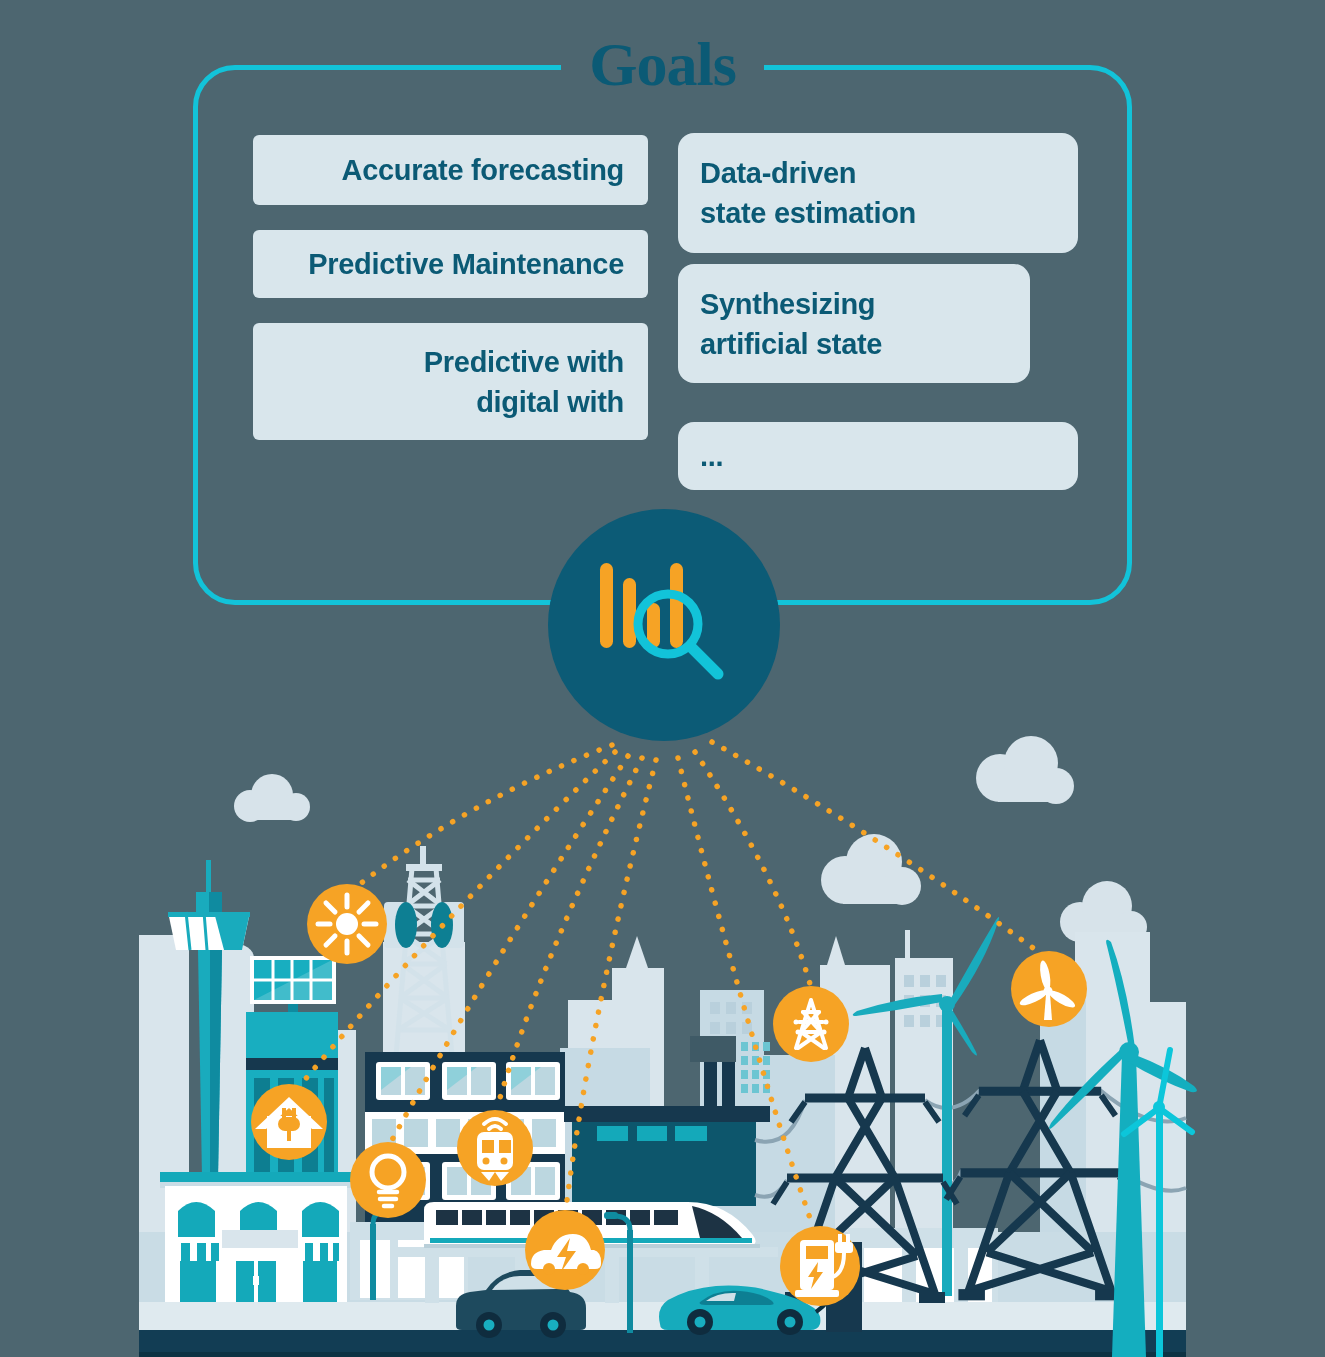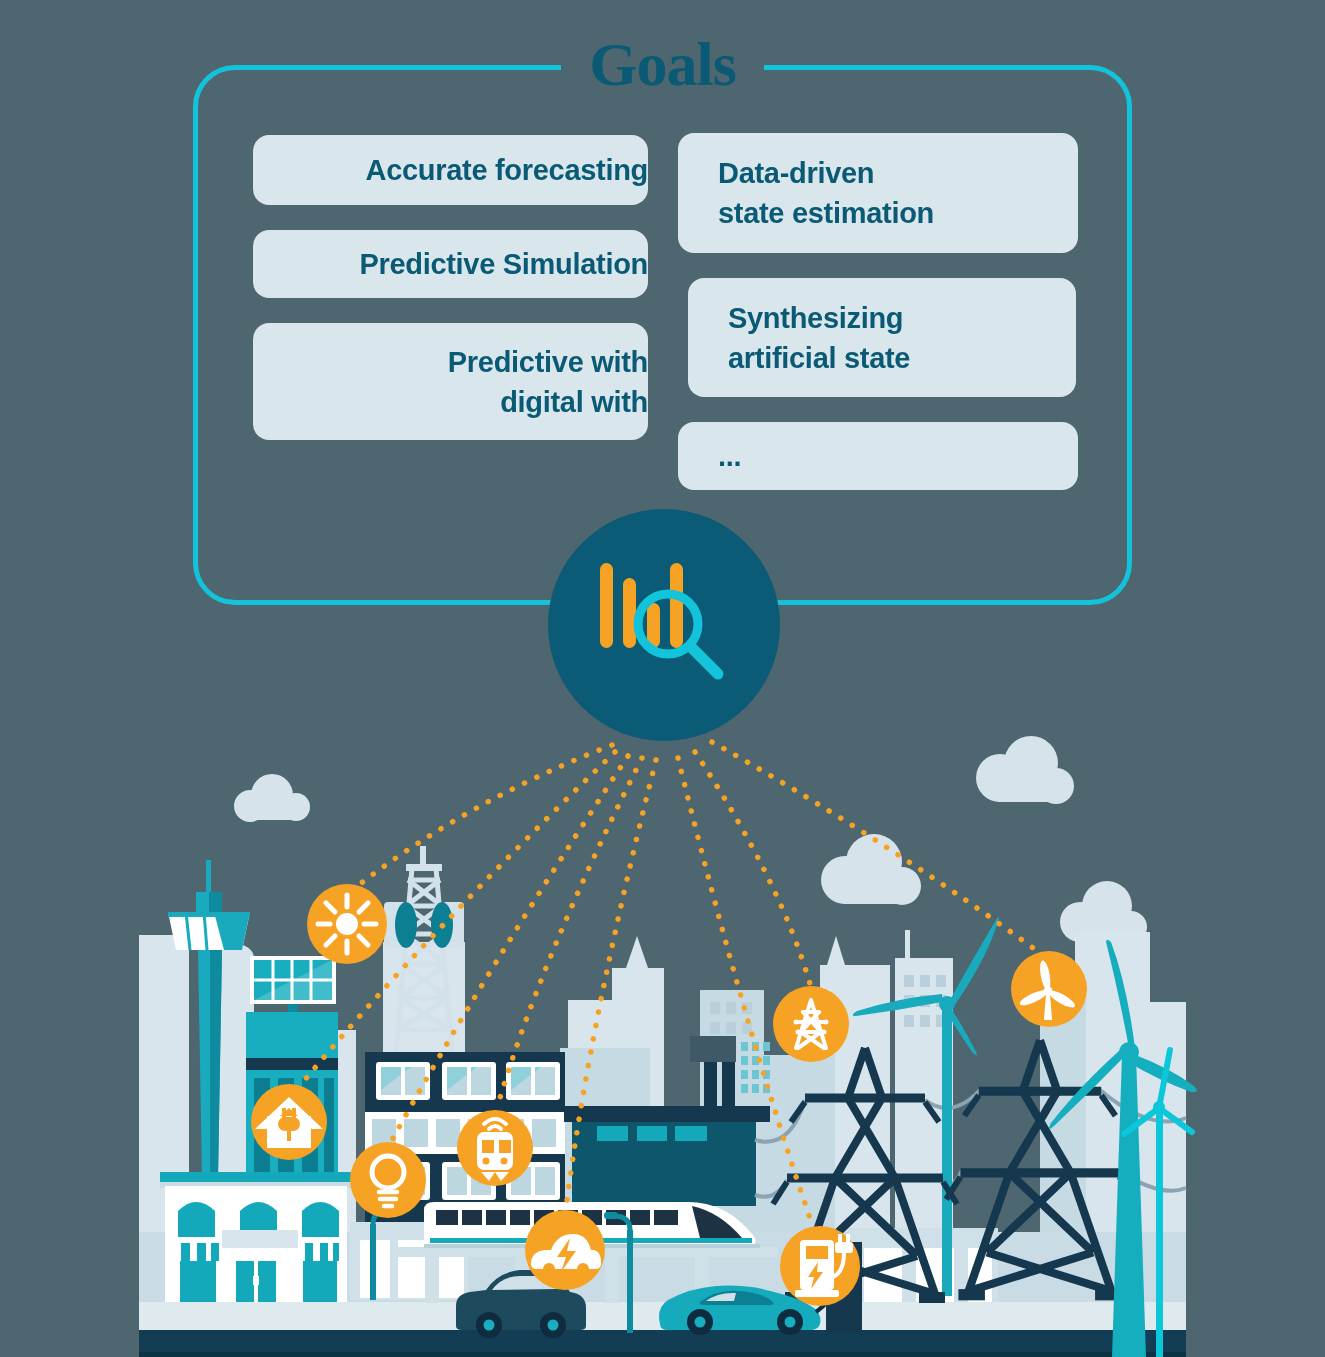--- a/index.html
+++ b/index.html
@@ -6,46 +6,46 @@
   .canvas{position:relative;width:1325px;height:1357px;background:#4d6670;overflow:hidden;
           font-family:"Liberation Sans",sans-serif;}
   .goals-panel{position:absolute;left:193px;top:65px;width:939px;height:540px;
                border:5px solid #12c3d9;border-radius:42px;box-sizing:border-box;}
   .goals-title{position:absolute;left:193px;top:26px;width:939px;text-align:center;z-index:3;}
   .goals-title span{display:inline-block;background:#4d6670;padding:0 28px;
                     font-size:62px;font-weight:bold;color:#0b5a75;line-height:76px;letter-spacing:-1px;font-family:Liberation Serif, serif;}
   .gbox{position:absolute;background:#d9e6ec;border-radius:16px;color:#0b5a75;
         font-weight:bold;font-size:29px;line-height:40px;display:flex;flex-direction:column;
         justify-content:center;box-sizing:border-box;z-index:2;letter-spacing:-0.3px;}
-  .al-right{align-items:flex-end;}
-  .al-left{align-items:flex-start;padding-left:40px;}
+  .al-right{align-items:flex-end;padding-right:24px;border-radius:6px;}
+  .al-left{align-items:flex-start;padding-left:22px;}
   .b1{left:253px;top:135px;width:395px;height:70px;}
   .b2{left:253px;top:230px;width:395px;height:68px;}
   .b3{left:253px;top:323px;width:395px;height:117px;}
   .b4{left:678px;top:133px;width:400px;height:120px;}
-  .b5{left:678px;top:278px;width:388px;height:119px;margin-left:10px;}
+  .b5{left:678px;top:264px;width:352px;height:119px;}
   .b6{left:678px;top:422px;width:400px;height:68px;}
   .scene{position:absolute;left:0;top:0;z-index:4;pointer-events:none;}
 </style>
 </head>
 <body>
 
 <div class="canvas">
 
   <div class="goals-panel"></div>
 
   <div class="goals-title">
     <span>Goals</span>
   </div>
 
   <div class="gbox b1 al-right">
     <span>Accurate forecasting</span>
   </div>
   <div class="gbox b2 al-right">
-    <span>Predictive Simulation</span>
+    <span>Predictive Maintenance</span>
   </div>
   <div class="gbox b3 al-right">
     <span>Predictive with</span>
     <span>digital with</span>
   </div>
   <div class="gbox b4 al-left">
     <span>Data-driven</span>
     <span>state estimation</span>
   </div>
   <div class="gbox b5 al-left">

